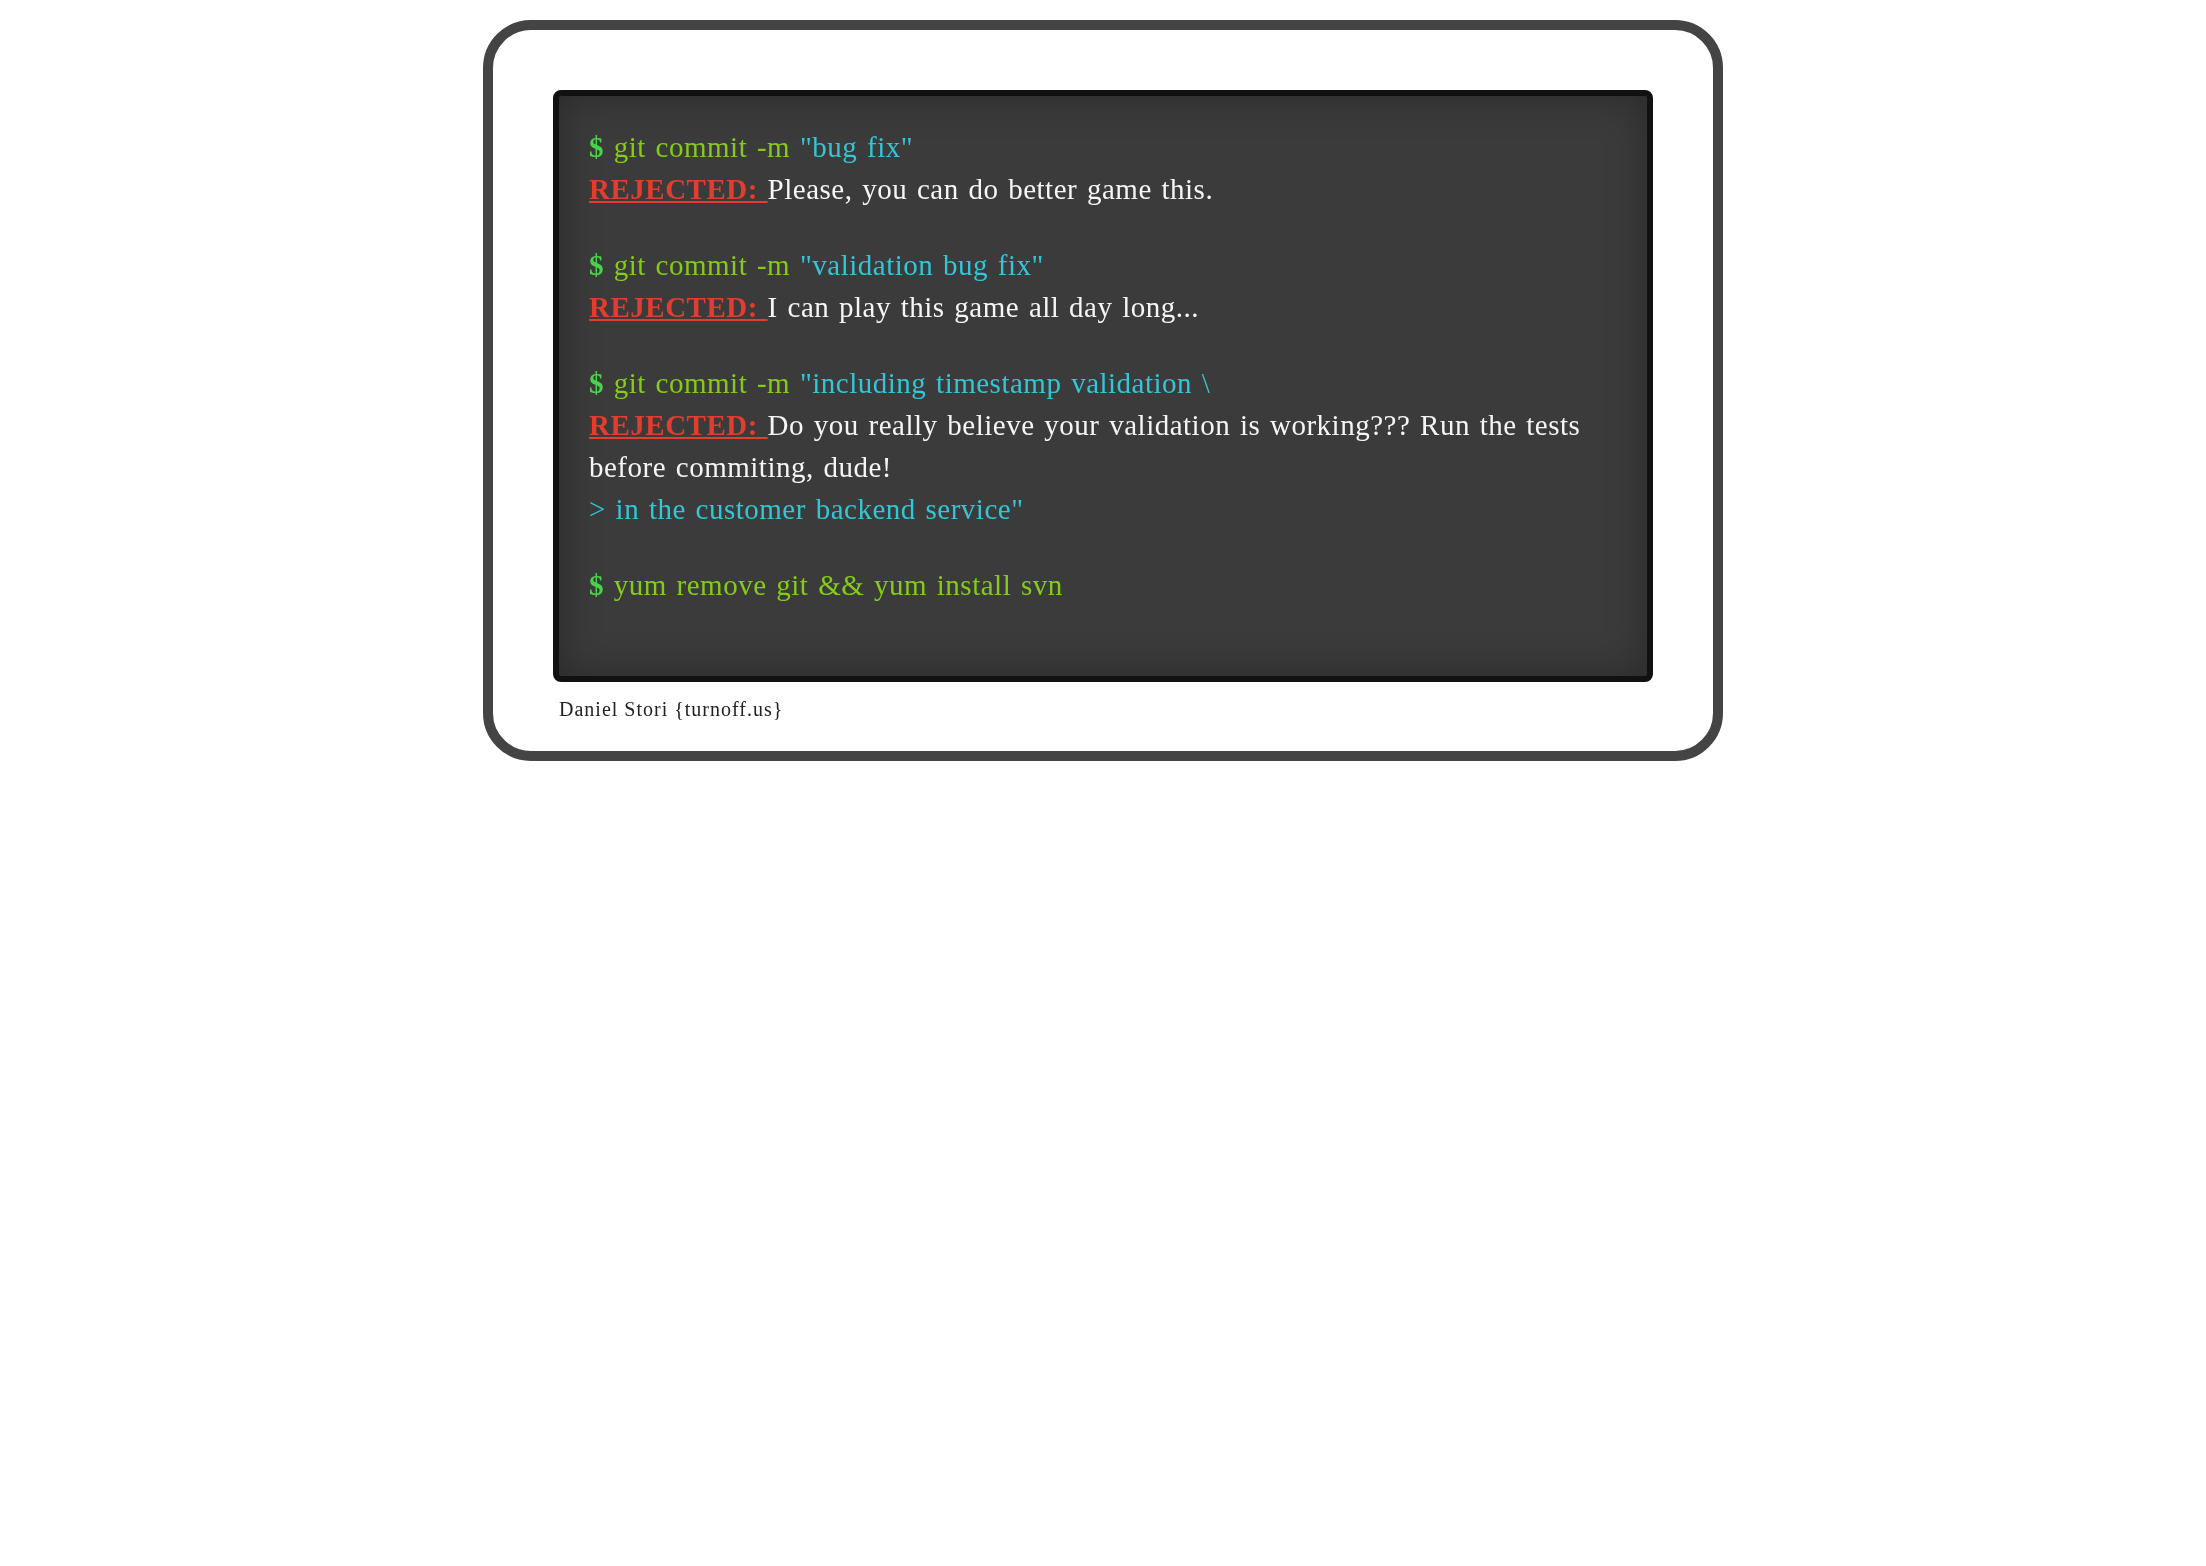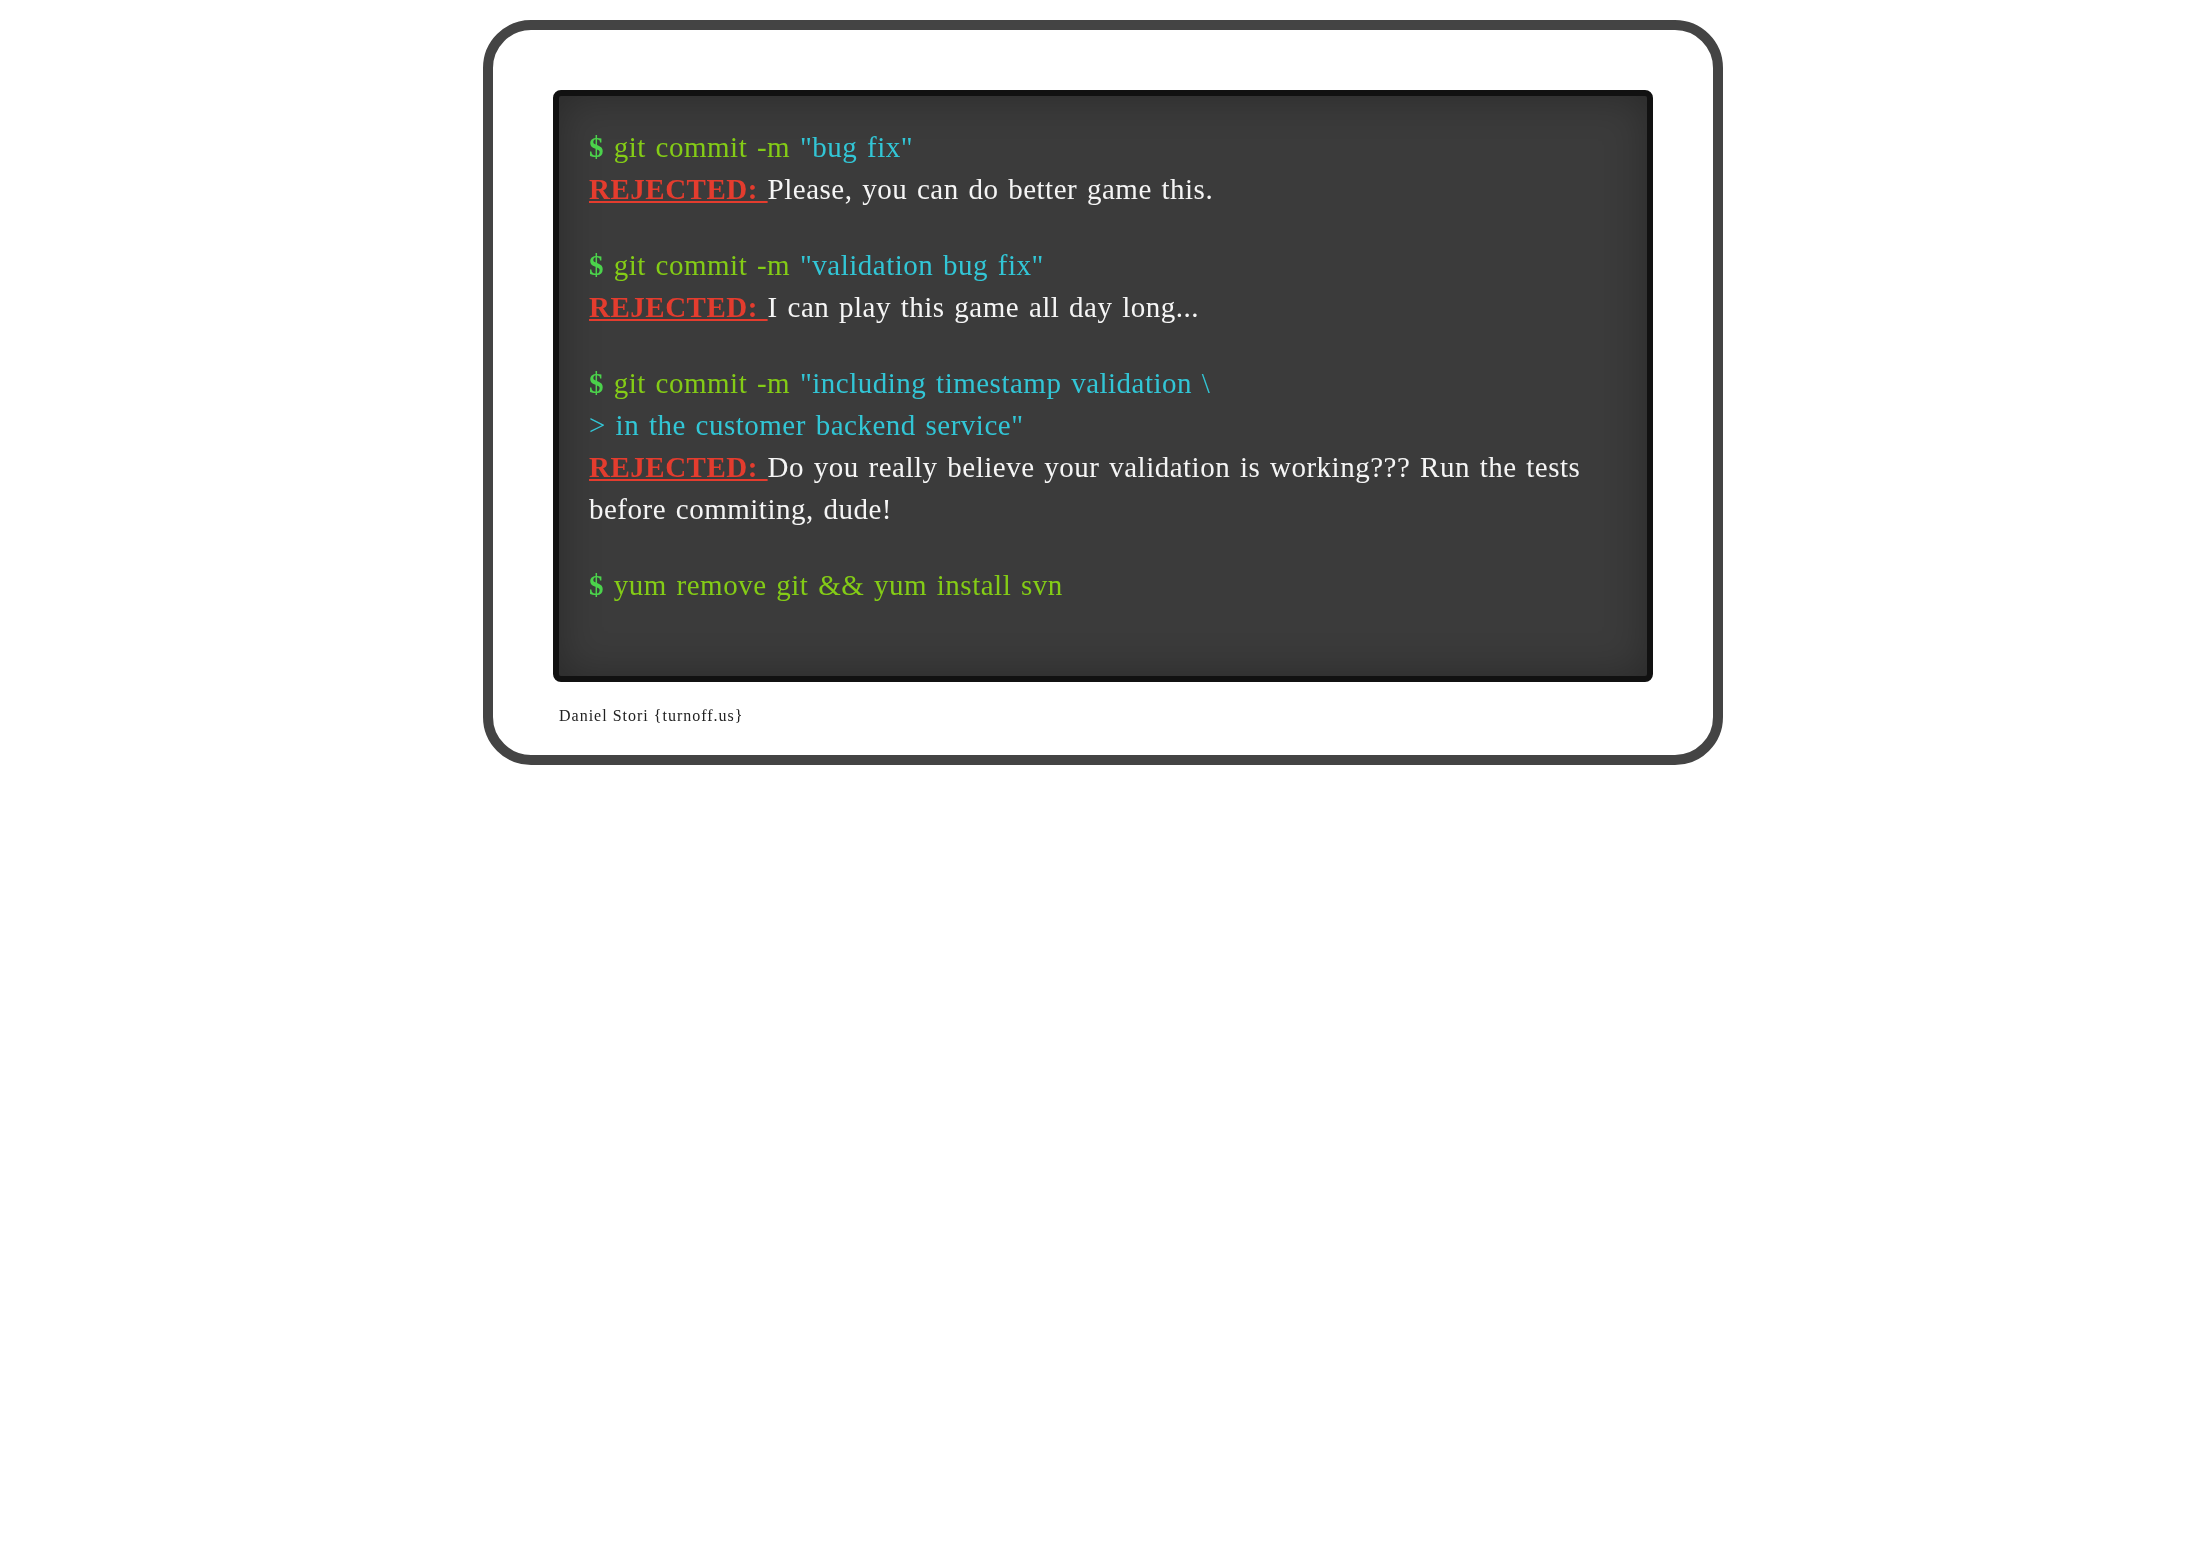--- a/index.html
+++ b/index.html
@@ -34,22 +34,22 @@
     }
     .block { margin-bottom:34px; }
     .block:last-child { }
     .prompt { color:#4bd24b; font-weight:bold; }
     .cmd    { color:#84cc16; }
     .msg    { color:#32c6d6; }
     .cont   { color:#32c6d6; }
     .rej    { color:#e43c2e; font-weight:bold;text-decoration:underline; }
     .out    { color:#f5f5f5; }
     .credit {
-      margin-top:25px;
-      font-size:16px;
+      margin-top:16px;
+      font-size:20px;
       color:#222;
       letter-spacing:1px;
       padding-left:6px;
     }
   </style>
 </head>
 <body>
 
 <div class="card">
   <div class="chalkboard">
@@ -78,26 +78,26 @@
       </div>
     </div>
 
     <div class="block">
       <div class="line">
         <span class="prompt">$ </span>
         <span class="cmd">git commit -m </span>
         <span class="msg">"including timestamp validation \ </span>
       </div>
       <div class="line">
+        <span class="rej">REJECTED: </span>
+        <span class="out">Do you really believe your validation is working??? Run the tests before commiting, dude! </span>
+      </div>
+      <div class="line">
         <span class="cont">&gt; </span>
         <span class="msg">in the customer backend service" </span>
-      </div>
-      <div class="line">
-        <span class="rej">REJECTED: </span>
-        <span class="out">Do you really believe your validation is working??? Run the tests before commiting, dude! </span>
       </div>
     </div>
 
     <div class="block">
       <div class="line">
         <span class="prompt">$ </span>
         <span class="cmd">yum remove git &amp;&amp; yum install svn </span>
       </div>
     </div>
 

